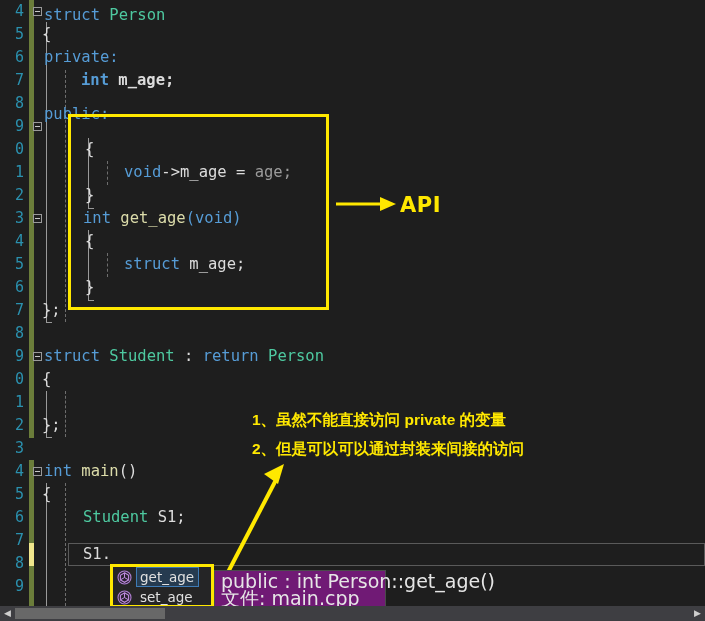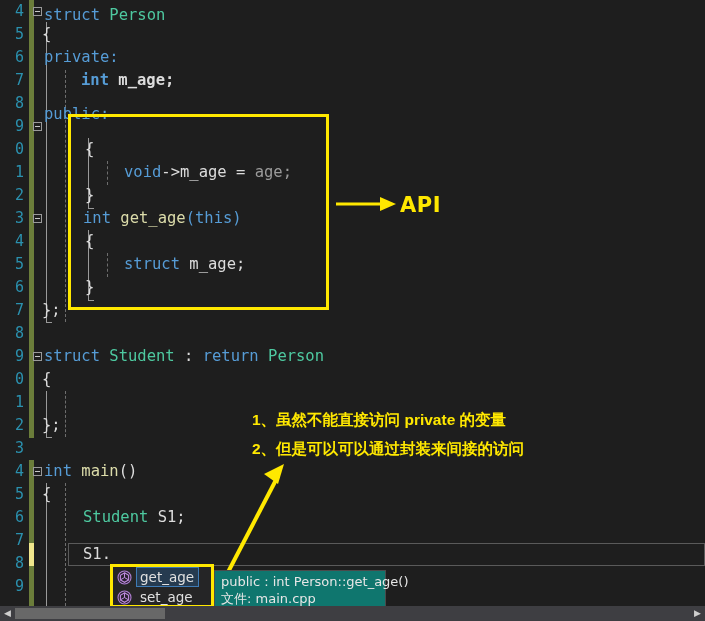--- a/index.html
+++ b/index.html
@@ -184,27 +184,27 @@
     width: 15px; height: 15px;
     margin-right: 5px;
     flex: 0 0 15px;
     position: relative;
   }
   .micon svg { display: block; }
 
   
   .tooltip {
     position: absolute;
-    background: #0f766e;
+    background: #701a75;
     border: 1px solid #4a4a4b;
     box-sizing: border-box;
     padding: 2px 5px 3px 6px;
     z-index: 5;
     font-family: "DejaVu Sans", "Liberation Sans", sans-serif;
-    font-size: 13px;
+    font-size: 19px;
     color: #e6e6e6;
     line-height: 17px;
     white-space: nowrap;
   }
 
   
   .popup-ghost {
     position: absolute;
     background: #252526;
     border: 1px solid #454545;
@@ -325,21 +325,21 @@
 
   <div class="codeline" style="top:92px;margin-top:11px;"><span class="kw">public:</span></div>
 
 
   <div class="codeline" style="top:138px;left:85px;"><span class="pun">{</span></div>
 
   <div class="codeline" style="top:161px;left:124px;"><span class="kw">void</span><span class="var">-&gt;m_age</span><span class="pun"> </span><span class="pun">=</span><span class="pun"> </span><span class="param">age;</span></div>
 
   <div class="codeline" style="top:184px;left:85px;"><span class="pun">}</span></div>
 
-  <div class="codeline" style="top:207px;left:83px;"><span class="kw">int</span><span class="pun"> </span><span class="fn">get_age</span><span class="kw">(this)</span></div>
+  <div class="codeline" style="top:207px;left:83px;"><span class="kw">int</span><span class="pun"> </span><span class="fn">get_age</span><span class="kw">(void)</span></div>
 
   <div class="codeline" style="top:230px;left:85px;"><span class="pun">{</span></div>
 
   <div class="codeline" style="top:253px;left:124px;"><span class="kw">struct</span><span class="pun"> </span><span class="var">m_age;</span></div>
 
   <div class="codeline" style="top:276px;left:85px;"><span class="pun">}</span></div>
 
   <div class="codeline" style="top:299px;left:42px;"><span class="pun">};</span></div>
 
   <div class="codeline" style="top:345px;"><span class="kw">struct</span><span class="pun"> </span><span class="typ">Student</span><span class="pun"> </span><span class="pun">:</span><span class="pun"> </span><span class="kw">return</span><span class="pun"> </span><span class="typ">Person</span></div>

